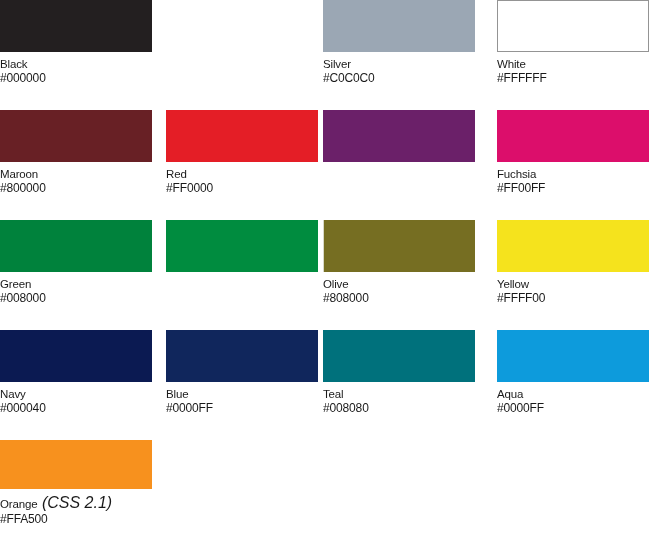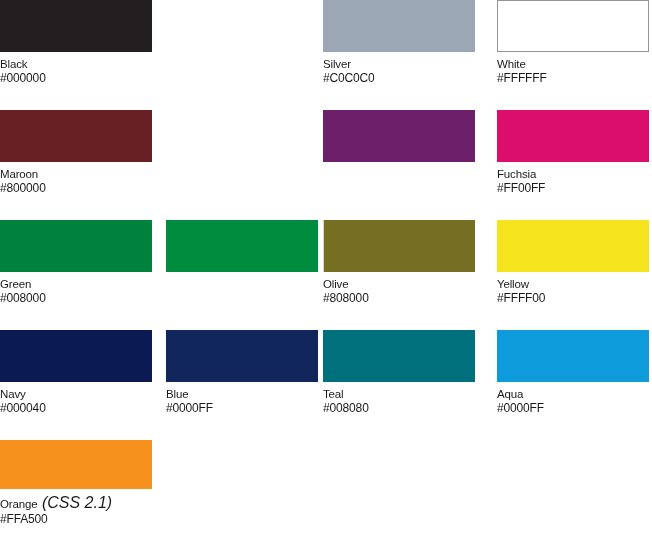--- a/index.html
+++ b/index.html
@@ -112,20 +112,27 @@
         <span class="swatch-hex">#FFFFFF</span>
       </div>
     </div>
     <div class="swatch-cell col-0 row-1">
       <div class="swatch-chip" title="Maroon" style="background-color: rgb(104, 32, 37);"></div>
       <div class="swatch-caption">
         <span class="swatch-name">Maroon</span>
         <span class="swatch-hex">#800000</span>
       </div>
     </div>
+    <div class="swatch-cell col-1 row-1">
+      <div class="swatch-chip" title="Red" style="background-color: rgb(228, 30, 38);"></div>
+      <div class="swatch-caption">
+        <span class="swatch-name">Red</span>
+        <span class="swatch-hex">#FF0000</span>
+      </div>
+    </div>
     <div class="swatch-cell col-2 row-1">
       <div class="swatch-chip" title="Purple" style="background-color: rgb(107, 32, 105);"></div>
     </div>
     <div class="swatch-cell col-3 row-1">
       <div class="swatch-chip" title="Fuchsia" style="background-color: rgb(220, 14, 107);"></div>
       <div class="swatch-caption">
         <span class="swatch-name">Fuchsia</span>
         <span class="swatch-hex">#FF00FF</span>
       </div>
     </div>

